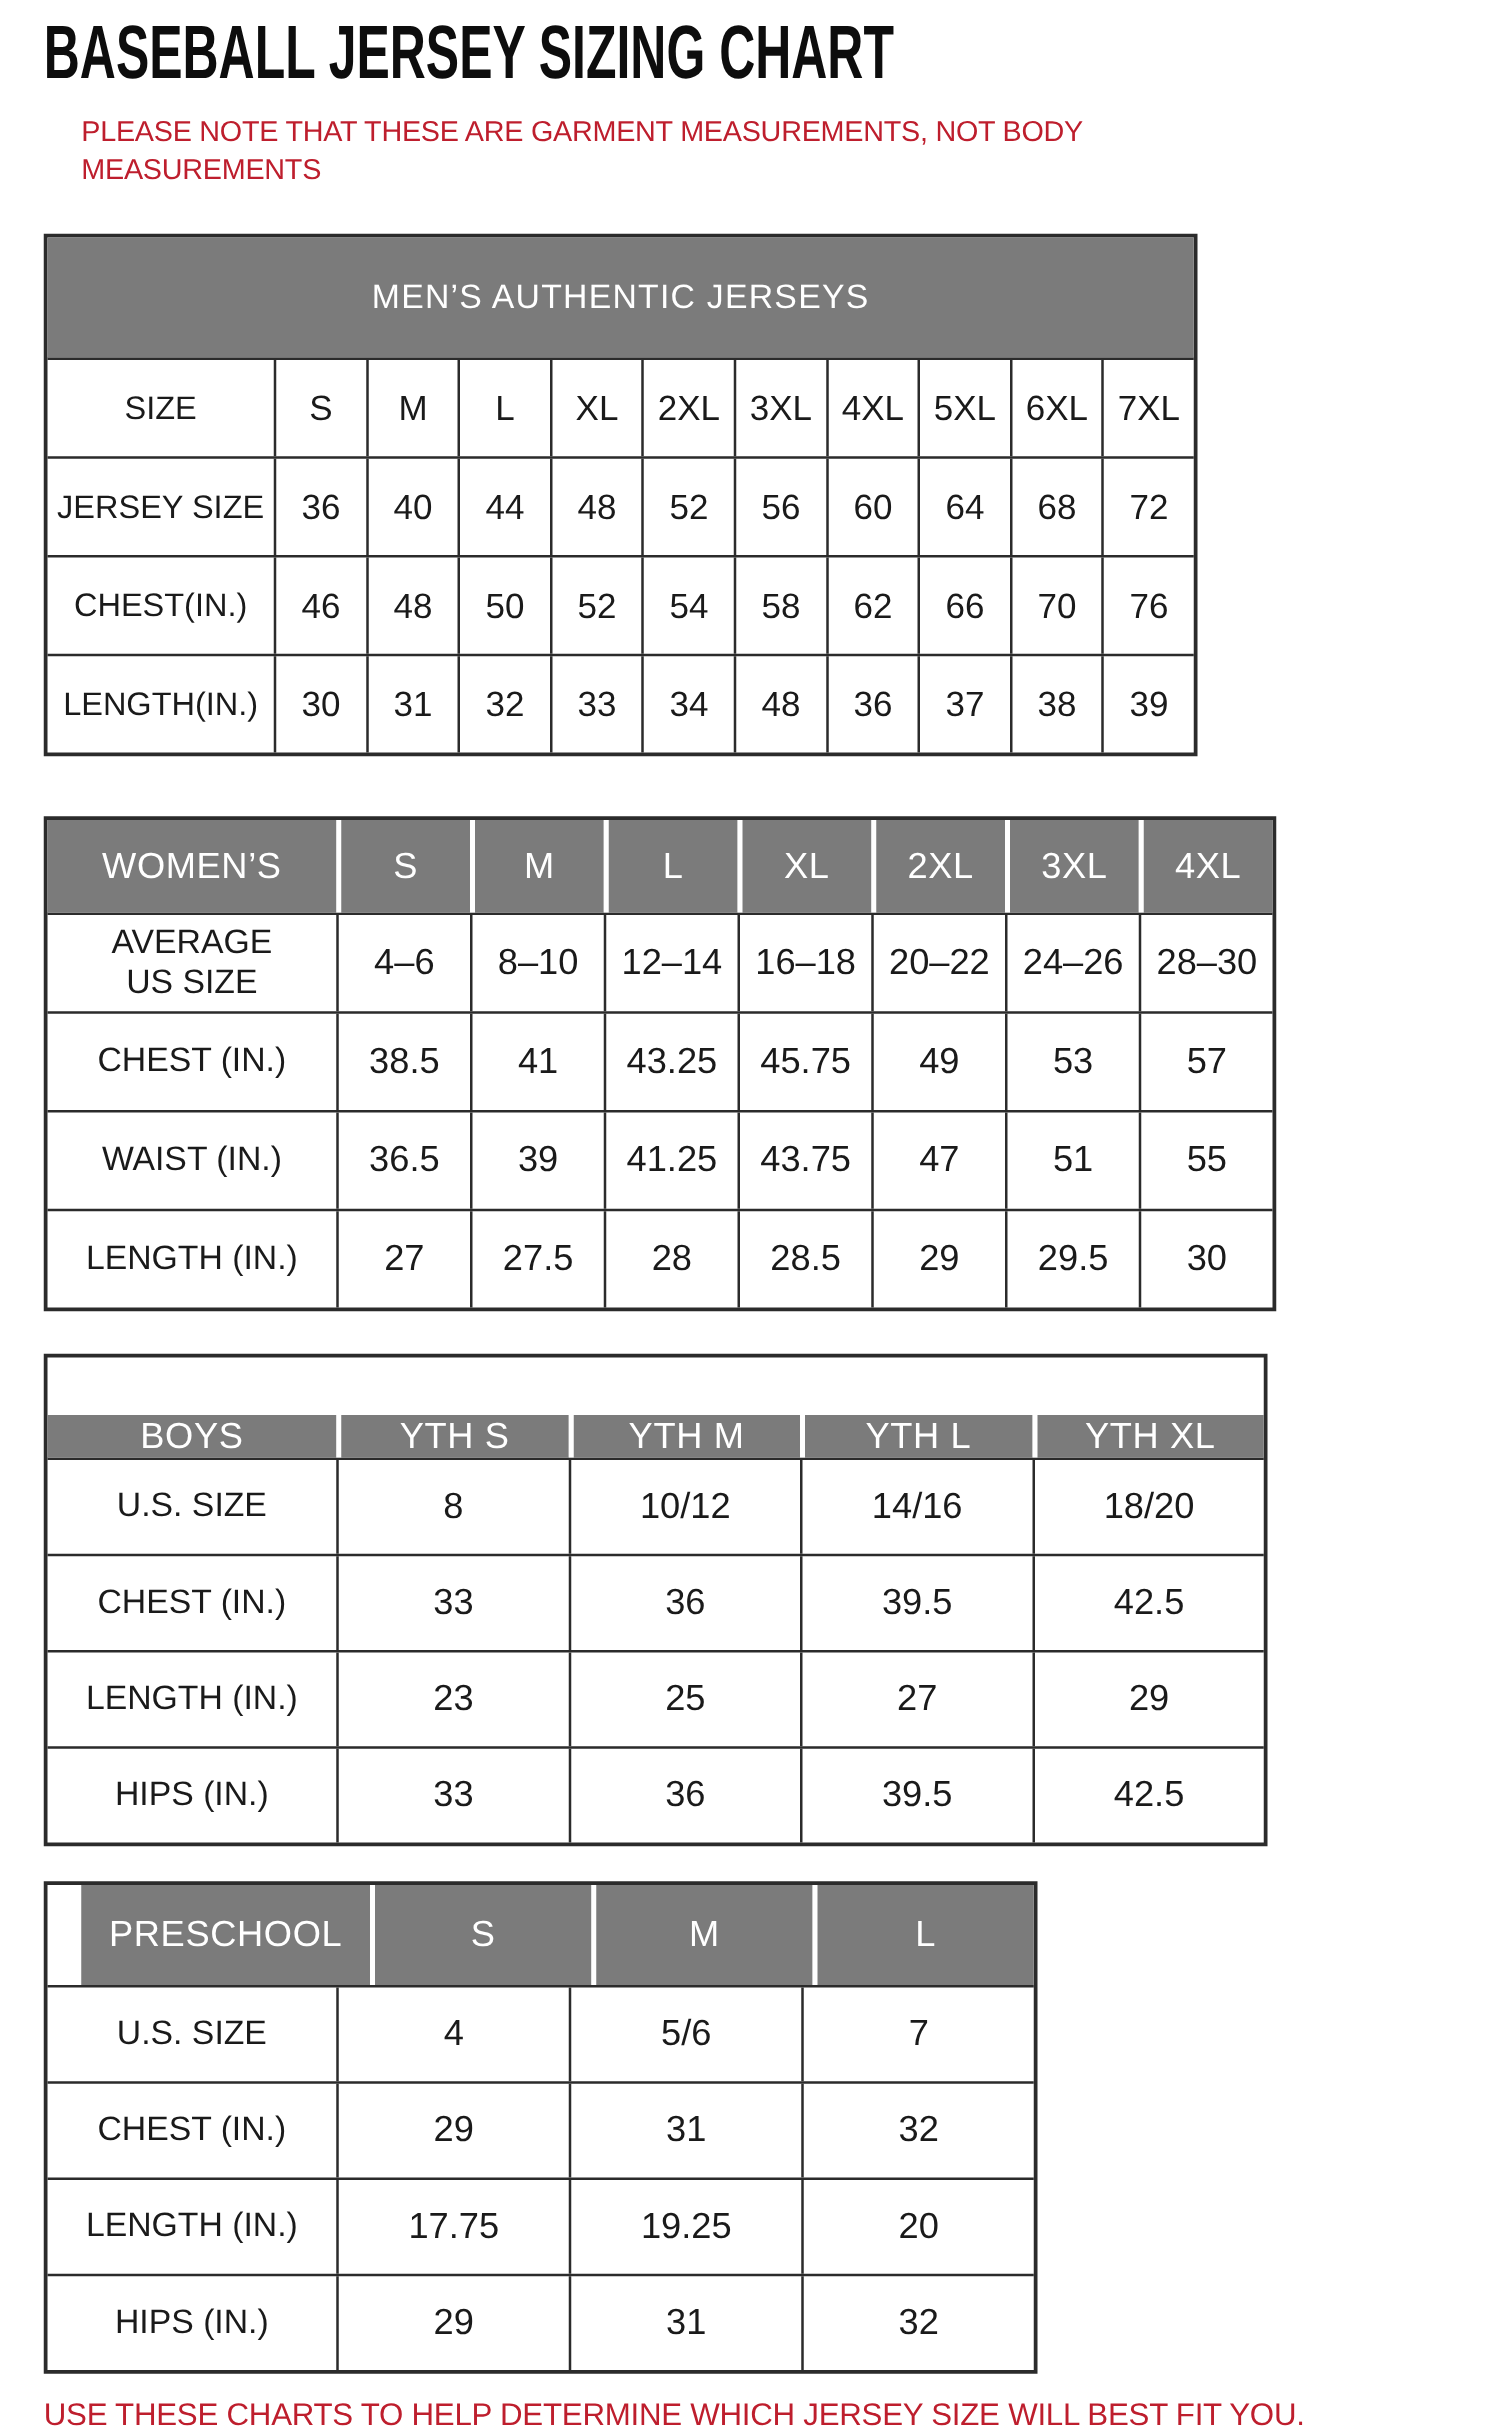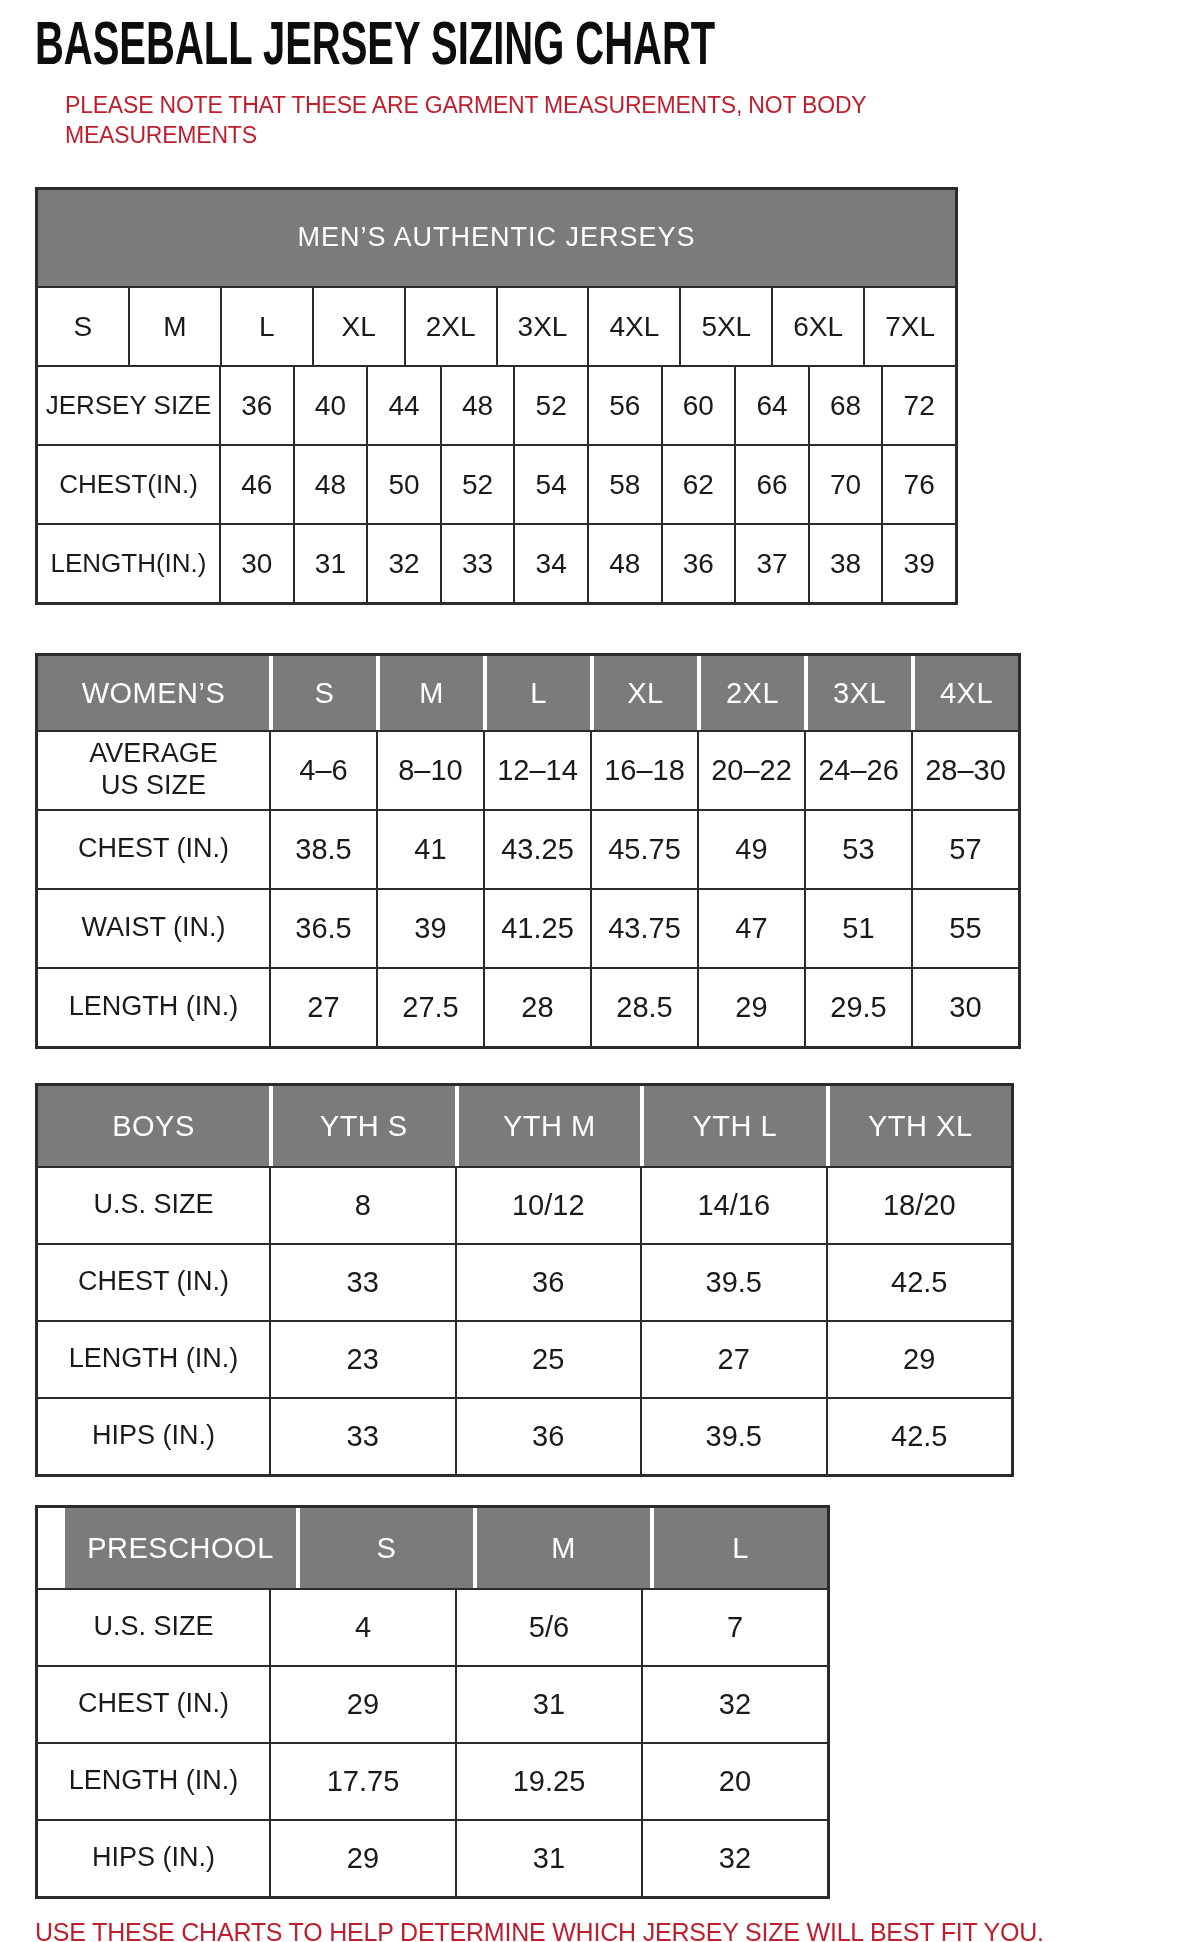--- a/index.html
+++ b/index.html
@@ -65,41 +65,42 @@
   .tbl-mens .tbl-caption{height:96px;}
   .tbl-mens .tbl-row{height:77px;}
   .tbl-mens .cell{font-size:28px;}
   .tbl-mens .label-col{font-size:26px;}
 
   .tbl-womens{width:986px;margin-top:48px;}
   .tbl-womens .tbl-head{height:74px;}
   .tbl-womens .tbl-row:not(.tbl-head){height:77px;}
 
   .tbl-boys{width:979px;margin-top:34px;}
-  .tbl-boys .tbl-head{height:80px;}
+  .tbl-boys .tbl-head{height:80px;align-items:flex-end;}
   .tbl-boys .tbl-row:not(.tbl-head){height:75px;}
 
   .tbl-preschool{width:795px;margin-top:28px;}
   .tbl-preschool .tbl-head{height:80px;padding-left:27px;}
   .tbl-preschool .tbl-row:not(.tbl-head){height:75px;}
 </style>
 </head>
 <body style="--accent: #be1e2d; --gray: #7b7b7b; --line: #2b2b2b;">
 
 <div class="page">
 
   <div class="title-wrap">
     <span class="page-title">BASEBALL JERSEY SIZING CHART</span>
   </div>
 
   <div class="note-text">PLEASE NOTE THAT THESE ARE GARMENT MEASUREMENTS, NOT BODY MEASUREMENTS</div>
 
   <div class="tbl tbl-mens">
       <div class="tbl-caption">MEN’S AUTHENTIC JERSEYS</div>
       <div class="tbl-row">
+        <div class="cell label-col">SIZE</div>
         <div class="cell">S</div>
         <div class="cell">M</div>
         <div class="cell">L</div>
         <div class="cell">XL</div>
         <div class="cell">2XL</div>
         <div class="cell">3XL</div>
         <div class="cell">4XL</div>
         <div class="cell">5XL</div>
         <div class="cell">6XL</div>
         <div class="cell">7XL</div>

